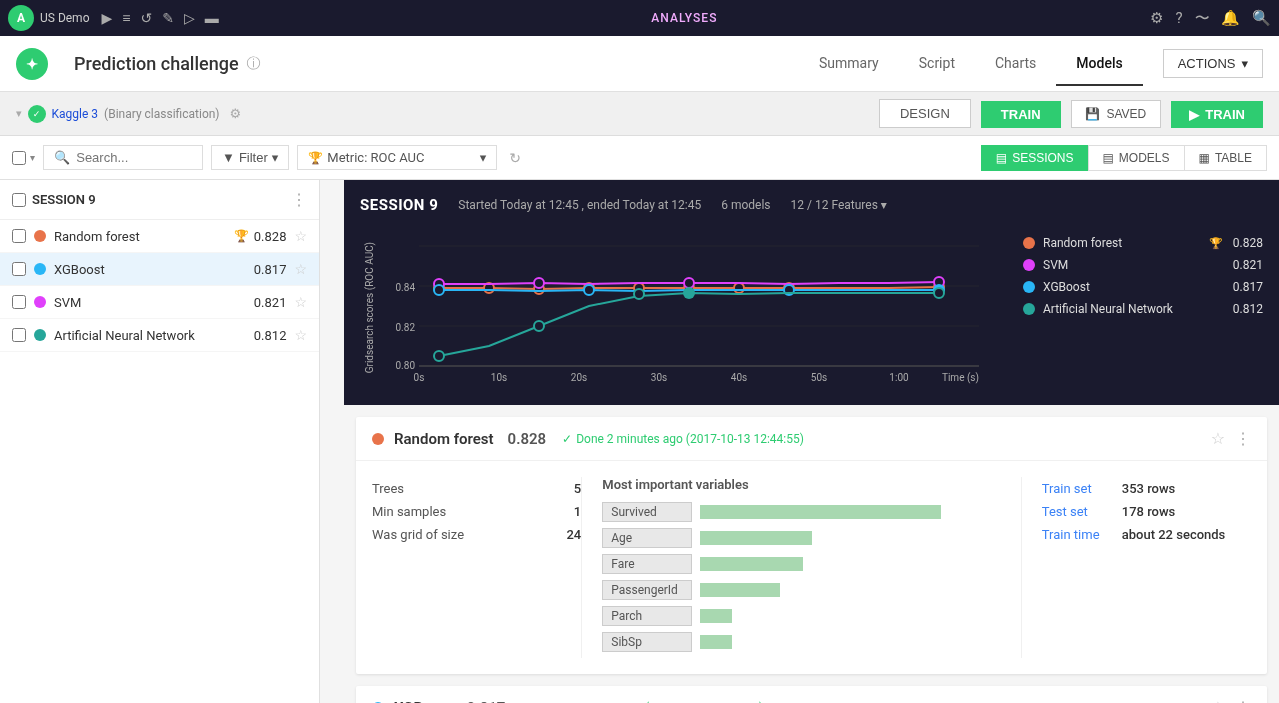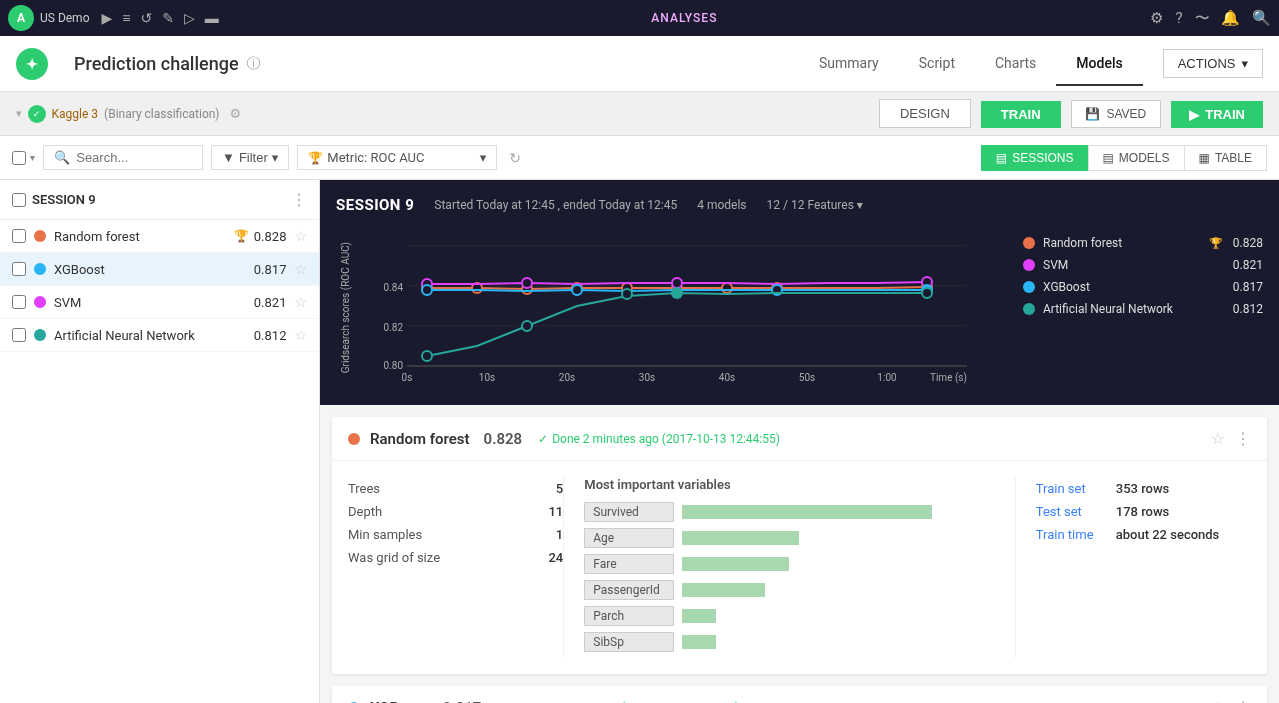--- a/index.html
+++ b/index.html
@@ -22,21 +22,21 @@
     .header-title { font-size: 18px; font-weight: 500; color: #333; margin-left: 16px; }
     .header-info-icon { color: #aaa; margin-left: 8px; cursor: pointer; font-size: 14px; }
     .header-nav { display: flex; gap: 0; margin-left: auto; }
     .header-nav-item { padding: 0 20px; height: 44px; display: flex; align-items: center; color: #666; font-size: 14px; cursor: pointer; border-bottom: 2px solid transparent; }
     .header-nav-item.active { color: #111; border-bottom: 2px solid #333; font-weight: 500; }
     .actions-btn { margin-left: 20px; border: 1px solid #ccc; padding: 6px 14px; background: white; cursor: pointer; display: flex; align-items: center; gap: 6px; font-size: 13px; color: #333; }
 
     
     .sub-header { background: #f0f0f0; height: 44px; display: flex; align-items: center; padding: 0 16px; border-bottom: 1px solid #ddd; }
     .sub-header-left { display: flex; align-items: center; gap: 6px; }
-    .kaggle-badge { display: flex; align-items: center; gap: 4px; color: #a16207; font-size: 12px; }
+    .kaggle-badge { display: flex; align-items: center; gap: 4px; color: #1d4ed8; font-size: 12px; }
     .kaggle-icon { width: 18px; height: 18px; background: #2ecc71; border-radius: 50%; display: flex; align-items: center; justify-content: center; color: white; font-size: 9px; }
     .binary-tag { color: #888; font-size: 12px; }
     .gear-icon { color: #aaa; cursor: pointer; font-size: 13px; margin-left: 4px; }
     .sub-header-right { margin-left: auto; display: flex; align-items: flex-end; gap: 10px; }
     .design-btn { padding: 6px 20px; background: white; border: 1px solid #ccc; color: #555; font-size: 13px; cursor: pointer; font-weight: 500; }
     .result-btn { padding: 6px 20px; background: #2ecc71; border: none; color: white; font-size: 13px; cursor: pointer; font-weight: 600; }
     .saved-btn { display: flex; align-items: center; gap: 6px; padding: 6px 14px; border: 1px solid #ccc; background: white; color: #555; font-size: 12px; cursor: pointer; }
     .train-btn { display: flex; align-items: center; gap: 6px; padding: 6px 18px; background: #2ecc71; border: none; color: white; font-size: 13px; font-weight: 600; cursor: pointer; }
 
     
@@ -50,21 +50,21 @@
     .filter-btn { display: flex; align-items: center; gap: 4px; border: 1px solid #ddd; padding: 4px 10px; cursor: pointer; font-size: 13px; color: #555; background: white; }
     .metric-select { display: flex; align-items: center; gap: 4px; border: 1px solid #ddd; padding: 4px 10px; cursor: pointer; font-size: 13px; color: #555; background: white; width: 200px; }
     .metric-icon { color: #aaa; font-size: 12px; }
     .refresh-icon { color: #aaa; font-size: 14px; cursor: pointer; margin-left: 4px; }
     .view-btns { margin-left: auto; display: flex; }
     .view-btn { padding: 5px 14px; border: 1px solid #ddd; background: white; font-size: 12px; color: #555; cursor: pointer; display: flex; align-items: center; gap: 5px; }
     .view-btn.active { background: #2ecc71; color: white; border-color: #2ecc71; }
     .view-btn + .view-btn { margin-left: -1px; }
 
     
-    .main-layout { display: flex; height: calc(703px - 36px - 56px - 44px - 44px); overflow: hidden; }
+    .main-layout { display: flex; height: calc(703px - 36px - 56px - 44px - 44px); overflow: hidden; gap: 24px; }
 
     
     .sidebar { width: 320px; background: white; border-right: 1px solid #e0e0e0; overflow-y: auto; flex-shrink: 0; }
     .session-header { display: flex; align-items: center; padding: 10px 12px; border-bottom: 1px solid #eee; }
     .session-checkbox { width: 14px; height: 14px; border: 1px solid #ccc; margin-right: 6px; }
     .session-title { font-size: 13px; font-weight: 600; color: #333; flex: 1; }
     .session-menu-icon { color: #aaa; cursor: pointer; font-size: 16px; }
     .model-item { display: flex; align-items: center; padding: 8px 12px; border-bottom: 1px solid #f5f5f5; cursor: pointer; }
     .model-item.selected { background: #e8f4fd; }
     .model-checkbox { width: 14px; height: 14px; border: 1px solid #ccc; margin-right: 8px; flex-shrink: 0; }
@@ -262,21 +262,21 @@
   </div>
       </div>
   </div>
 
   <div class="content-area">
 
     <div class="session-chart-container">
       <div class="session-chart-header">
         <span class="session-chart-title">SESSION 9</span>
         <span class="session-chart-subtitle">Started Today at 12:45 , ended Today at 12:45</span>
-        <span class="session-chart-meta">4 models</span>
+        <span class="session-chart-meta">6 models</span>
         <span class="features-link">
           <span>12 / 12 Features</span>
           <span> ▾</span>
         </span>
       </div>
       <div class="chart-area">
         <div style="display:flex;align-items:center;">
           <div style="writing-mode:vertical-rl;transform:rotate(180deg);color:#aaa;font-size:10px;white-space:nowrap;padding-right:4px;">Gridsearch scores (ROC AUC)</div>
         </div>
         <div class="chart-svg-area">
@@ -379,24 +379,20 @@
         <span class="model-card-menu">⋮</span>
       </div>
     </div>
     <div class="model-card-body">
       <div class="model-params">
     <div class="param-row">
       <span class="param-label">Trees</span>
       <span class="param-value">5</span>
     </div>
 
-    <div class="param-row">
-      <span class="param-label">Depth</span>
-      <span class="param-value">11</span>
-    </div>
 
     <div class="param-row">
       <span class="param-label">Min samples</span>
       <span class="param-value">1</span>
     </div>
 
     <div class="param-row">
       <span class="param-label">Was grid of size</span>
       <span class="param-value">24</span>
     </div>

